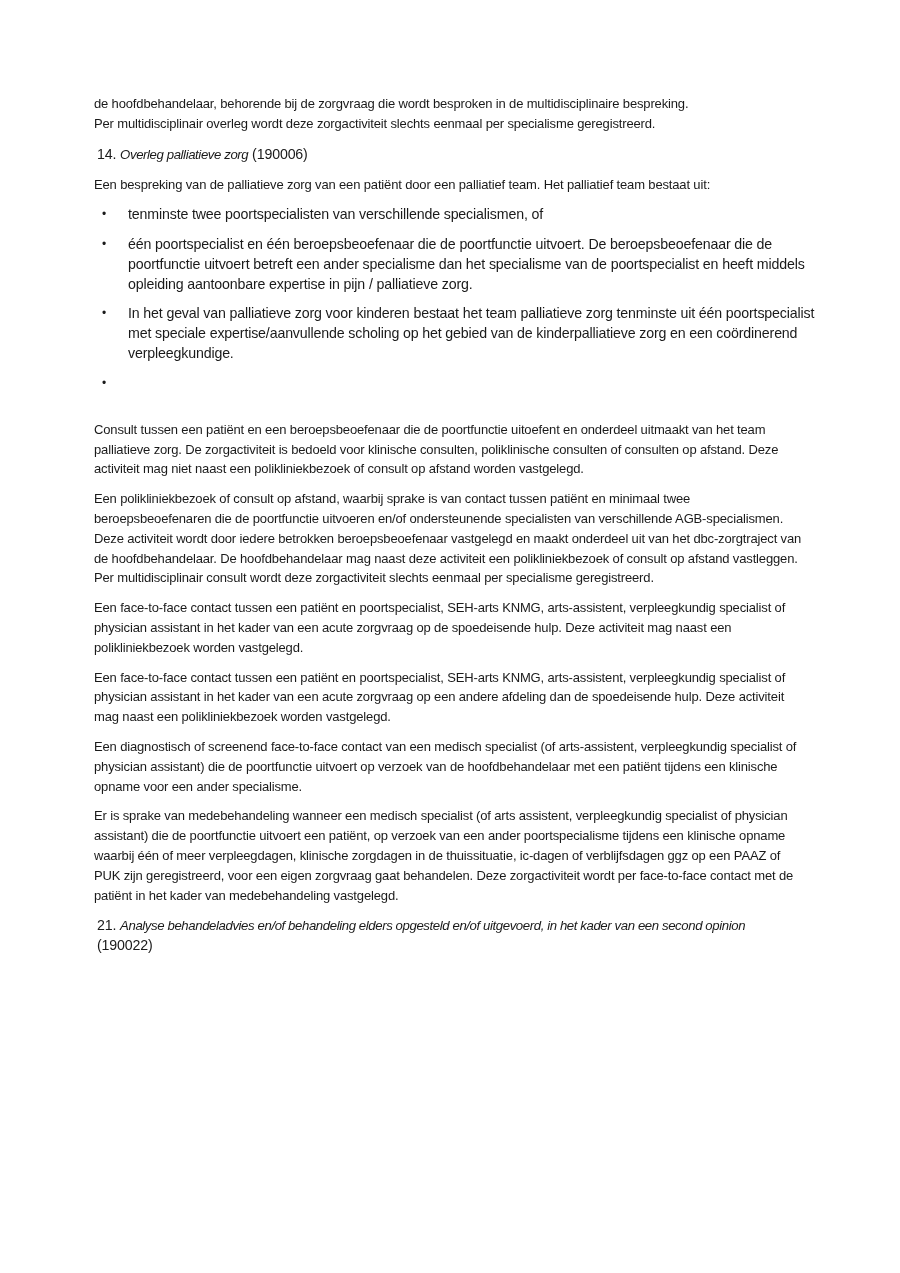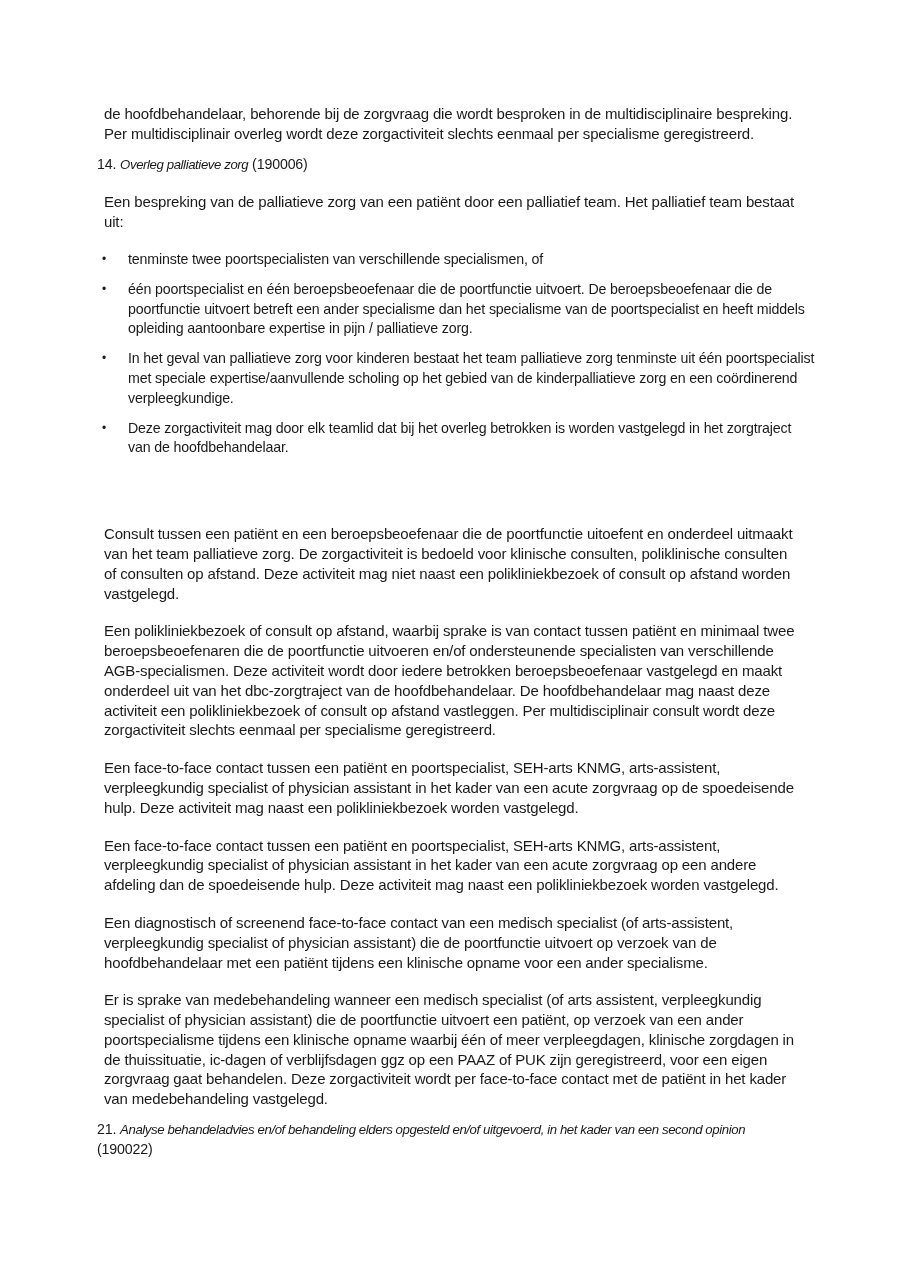--- a/index.html
+++ b/index.html
@@ -2,21 +2,21 @@
 <html><head>
 <meta charset="utf-8">
 <style>
   html, body { margin: 0; padding: 0; background: #ffffff; }
   body {
     width: 900px; height: 1273px; position: relative; overflow: hidden;
     font-family: "Liberation Sans", "DejaVu Sans", sans-serif;
     color: #1a1a1a;
   }
   .page { position: absolute; left: 86px; top: 86px; width: 730px; }
-  .p { font-size: 15px; line-height: 19.8px; margin: 18px; letter-spacing: -0.15px; }
+  .p { font-size: 13px; line-height: 19.8px; margin: 8px; letter-spacing: -0.15px; }
   .mb { margin-bottom: 10px; }
   .title { font-size: 14.2px; line-height: 19.8px; margin: 11px; letter-spacing: -0.15px; }
   .title .it { font-style: italic; font-size: 13.2px; letter-spacing: -0.4px; }
   ul.bullets { list-style: none; margin: 10px 0 0 0; padding: 0; }
   ul.bullets li { position: relative; padding-left: 42px; margin-bottom: 10px; font-size: 14.2px; line-height: 19.8px; letter-spacing: -0.15px; }
   ul.bullets li .dot { position: absolute; left: 16px; top: 0; font-size: 12px; }
   .footer { position: absolute; top: 1282px; left: 86px; width: 730px; font-size: 13.2px; display: flex; justify-content: space-between; letter-spacing: -0.15px; }
 </style>
 </head>
 <body>
@@ -30,21 +30,21 @@
   <p class="title">
     <span>14.</span>
     <span class="it">Overleg palliatieve zorg</span>
     <span>(190006)</span>
   </p>
   <p class="p">Een bespreking van de palliatieve zorg van een patiënt door een palliatief team. Het palliatief team bestaat uit:</p>
   <ul class="bullets">
     <li><span class="dot">•</span><span>tenminste twee poortspecialisten van verschillende specialismen, of</span></li>
     <li><span class="dot">•</span><span>één poortspecialist en één beroepsbeoefenaar die de poortfunctie uitvoert. De beroepsbeoefenaar die de poortfunctie uitvoert  betreft een ander specialisme dan het specialisme van de poortspecialist en heeft middels opleiding aantoonbare expertise in pijn / palliatieve zorg.</span></li>
     <li><span class="dot">•</span><span>In het geval van palliatieve zorg voor kinderen bestaat het team palliatieve zorg tenminste uit één poortspecialist met speciale expertise/aanvullende scholing op het gebied van de kinderpalliatieve zorg en een coördinerend verpleegkundige.</span></li>
-    <li><span class="dot">•</span><span>Deze zorgactiviteit mag door elk teamlid dat bij het overleg betrokken is worden vastgelegd in het zorgtraject van de hoofdbehandelaar.</span></li>
+    <li><span class="dot">•</span></li>
   </ul>
 
   <div style="height:38px"></div>
 
   <p class="p mb">Consult tussen een patiënt en een beroepsbeoefenaar die de poortfunctie uitoefent en onderdeel uitmaakt van het team palliatieve zorg. De zorgactiviteit is bedoeld voor klinische consulten, poliklinische consulten of consulten op afstand. Deze activiteit mag niet naast een polikliniekbezoek of consult op afstand worden vastgelegd.</p>
 
   <p class="p mb">Een polikliniekbezoek of consult op afstand, waarbij sprake is van contact tussen patiënt en minimaal twee beroepsbeoefenaren die de poortfunctie uitvoeren en/of ondersteunende specialisten van verschillende AGB-specialismen. Deze activiteit wordt door iedere betrokken beroepsbeoefenaar vastgelegd en maakt onderdeel uit van het dbc-zorgtraject van de hoofdbehandelaar. De hoofdbehandelaar mag naast deze activiteit een polikliniekbezoek of consult op afstand vastleggen. Per multidisciplinair consult wordt deze zorgactiviteit slechts eenmaal per specialisme geregistreerd.</p>
 
   <p class="p mb">Een face-to-face contact tussen een patiënt en poortspecialist, SEH-arts KNMG, arts-assistent, verpleegkundig specialist of physician assistant in het kader van een acute zorgvraag op de spoedeisende hulp. Deze activiteit mag naast een polikliniekbezoek worden vastgelegd.</p>
 

